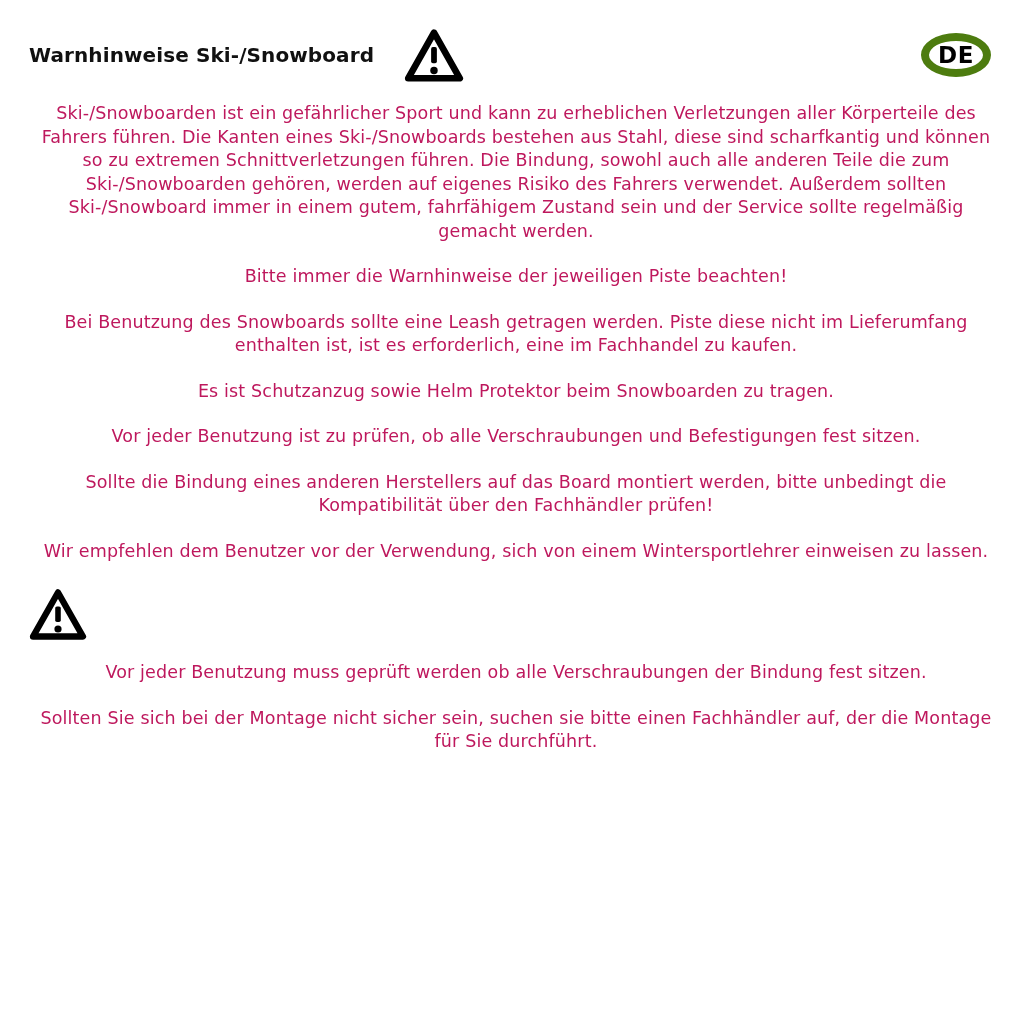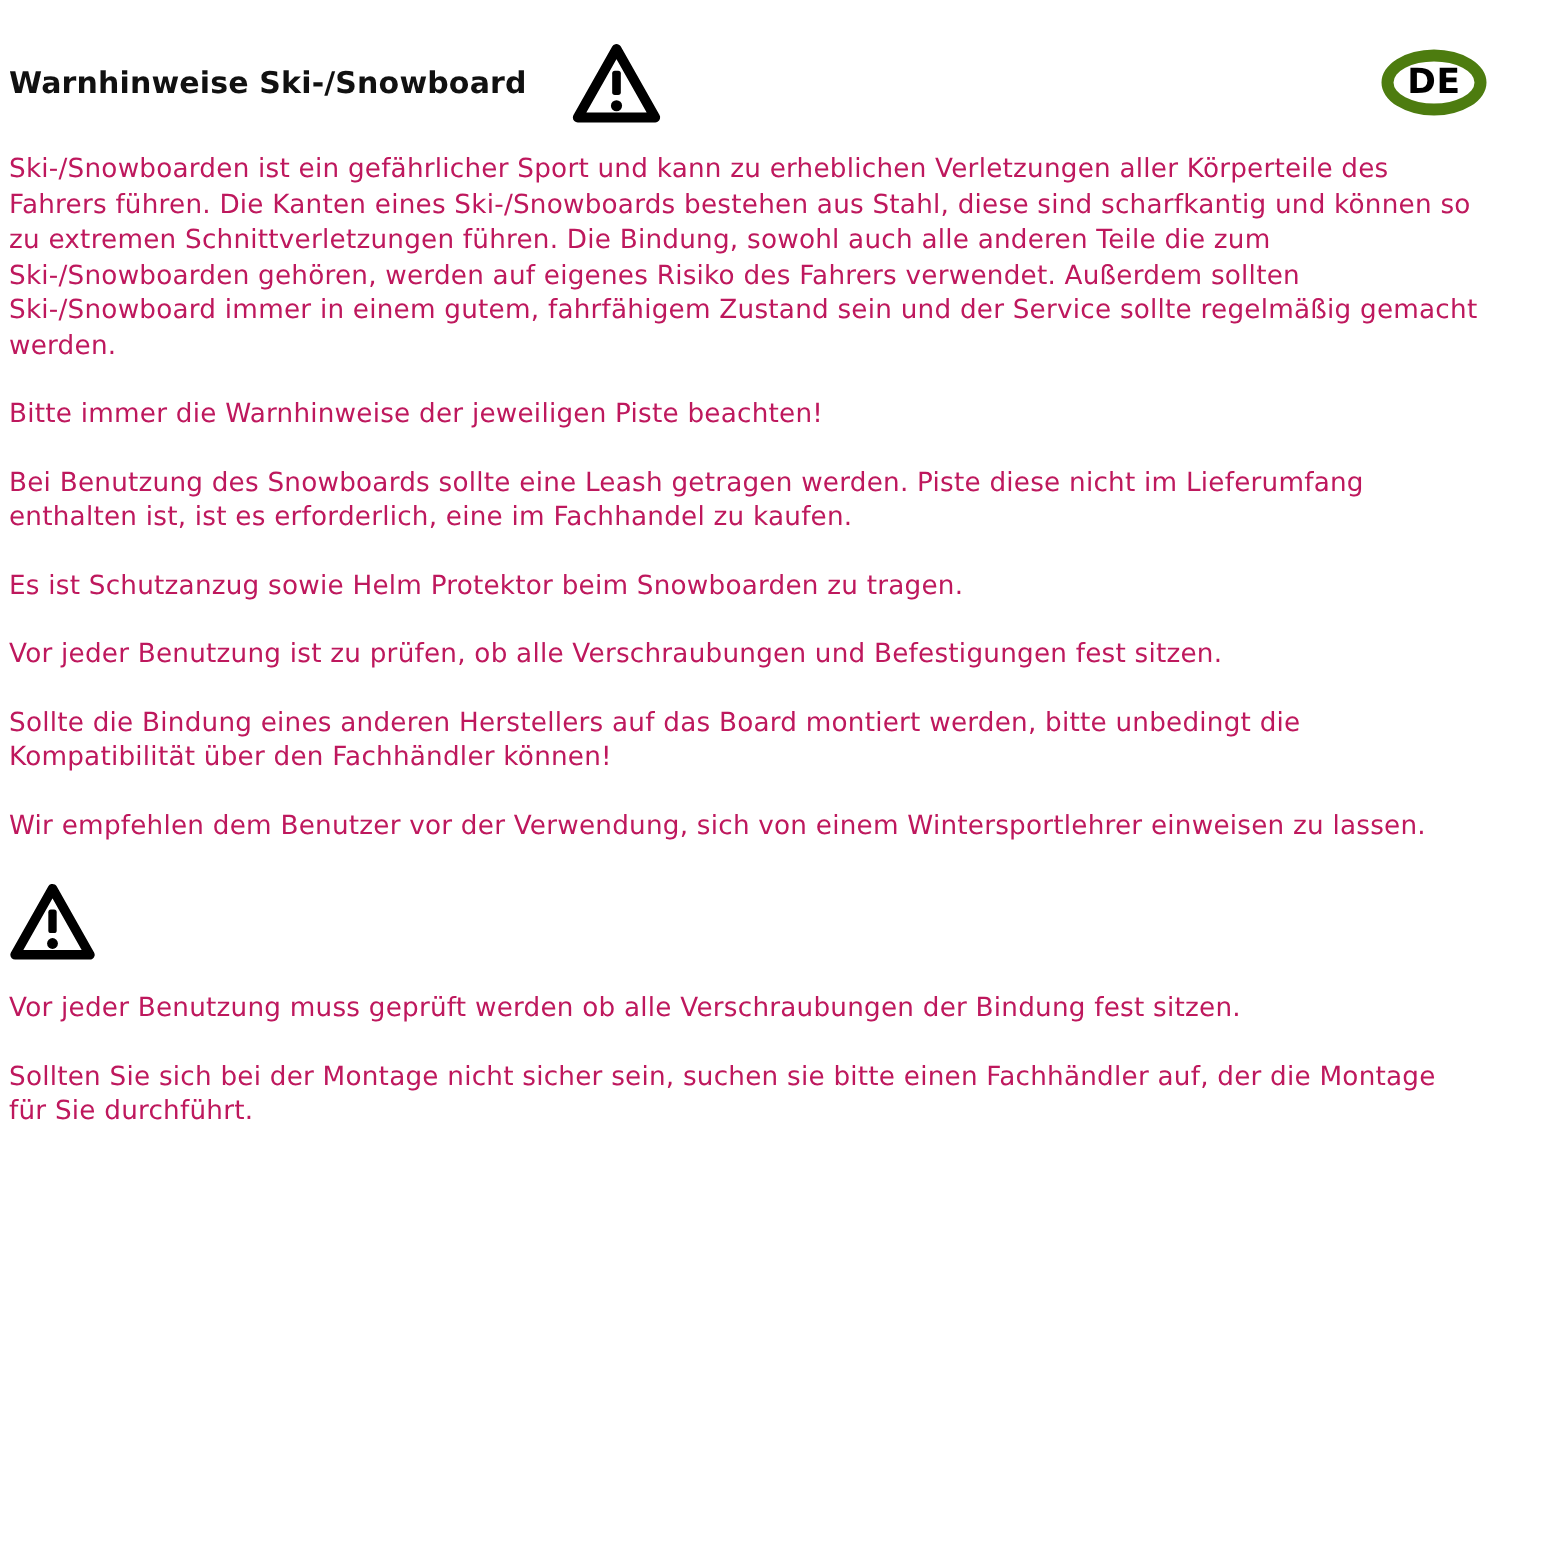--- a/index.html
+++ b/index.html
@@ -10,22 +10,23 @@
     height: 1032px;
     overflow: hidden;
   }
 
   .page {
     width: 1027px;
     height: 1032px;
     background: #ffffff;
     color: #1c1c1c;
     font-family: "DejaVu Sans", "Liberation Sans", sans-serif;
-    padding: 26px 24px 0 6px;
+    padding: 26px 24px 0 29px;
     position: relative;
+    text-align: center;
   }
 
   .heading-row {
     display: flex;
     align-items: center;
     gap: 30px;
     margin-bottom: 18px;
     min-height: 58px;
   }
 
@@ -90,21 +91,21 @@
       </svg>
     </span>
     <span class="lang-badge">DE</span>
   </div>
 
   <p class="body-par">Ski-/Snowboarden ist ein gefährlicher Sport und kann zu erheblichen Verletzungen aller Körperteile des Fahrers führen. Die Kanten eines Ski-/Snowboards bestehen aus Stahl, diese sind scharfkantig und können so zu extremen Schnittverletzungen führen. Die Bindung, sowohl auch alle anderen Teile die zum Ski-/Snowboarden gehören, werden auf eigenes Risiko des Fahrers verwendet. Außerdem sollten Ski-/Snowboard immer in einem gutem, fahrfähigem Zustand sein und der Service sollte regelmäßig gemacht werden.</p>
   <p class="body-par">Bitte immer die Warnhinweise der jeweiligen Piste beachten!</p>
   <p class="body-par">Bei Benutzung des Snowboards sollte eine Leash getragen werden. Piste diese nicht im Lieferumfang enthalten ist, ist es erforderlich, eine im Fachhandel zu kaufen.</p>
   <p class="body-par">Es ist Schutzanzug sowie Helm Protektor beim Snowboarden zu tragen.</p>
   <p class="body-par">Vor jeder Benutzung ist zu prüfen, ob alle Verschraubungen und Befestigungen fest sitzen.</p>
-  <p class="body-par">Sollte die Bindung eines anderen Herstellers auf das Board montiert werden, bitte unbedingt die Kompatibilität über den Fachhändler können!</p>
+  <p class="body-par">Sollte die Bindung eines anderen Herstellers auf das Board montiert werden, bitte unbedingt die Kompatibilität über den Fachhändler prüfen!</p>
   <p class="body-par">Wir empfehlen dem Benutzer vor der Verwendung, sich von einem Wintersportlehrer einweisen zu lassen.</p>
 
   <div class="heading-row second">
     <span class="warn-icon">
       <svg width="58" height="55" viewBox="0 0 100 94" aria-hidden="true">
         <path d="M50 9 L93 85 L7 85 Z" fill="none" stroke="#000000" stroke-width="11" stroke-linejoin="round"></path>
         <rect x="45.2" y="33" width="9.6" height="27" rx="3" fill="#000000"></rect>
         <circle cx="50" cy="72" r="6.2" fill="#000000"></circle>
       </svg>
     </span>

